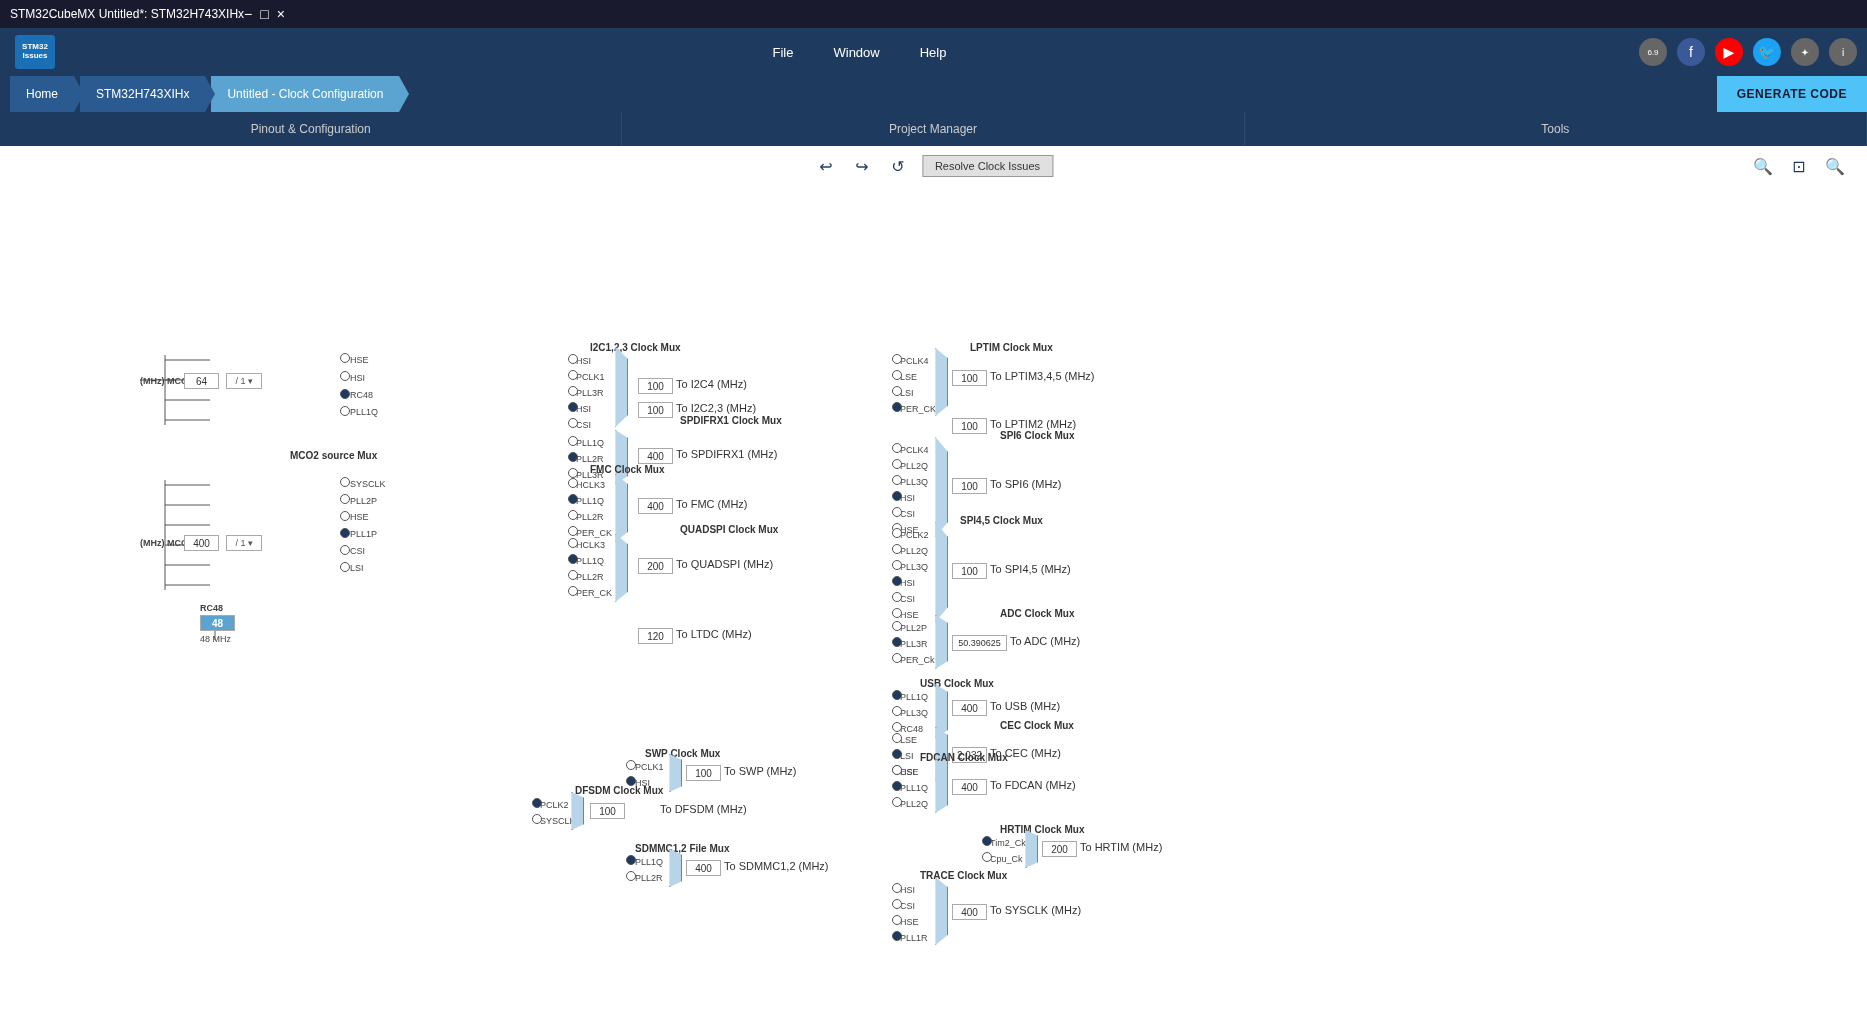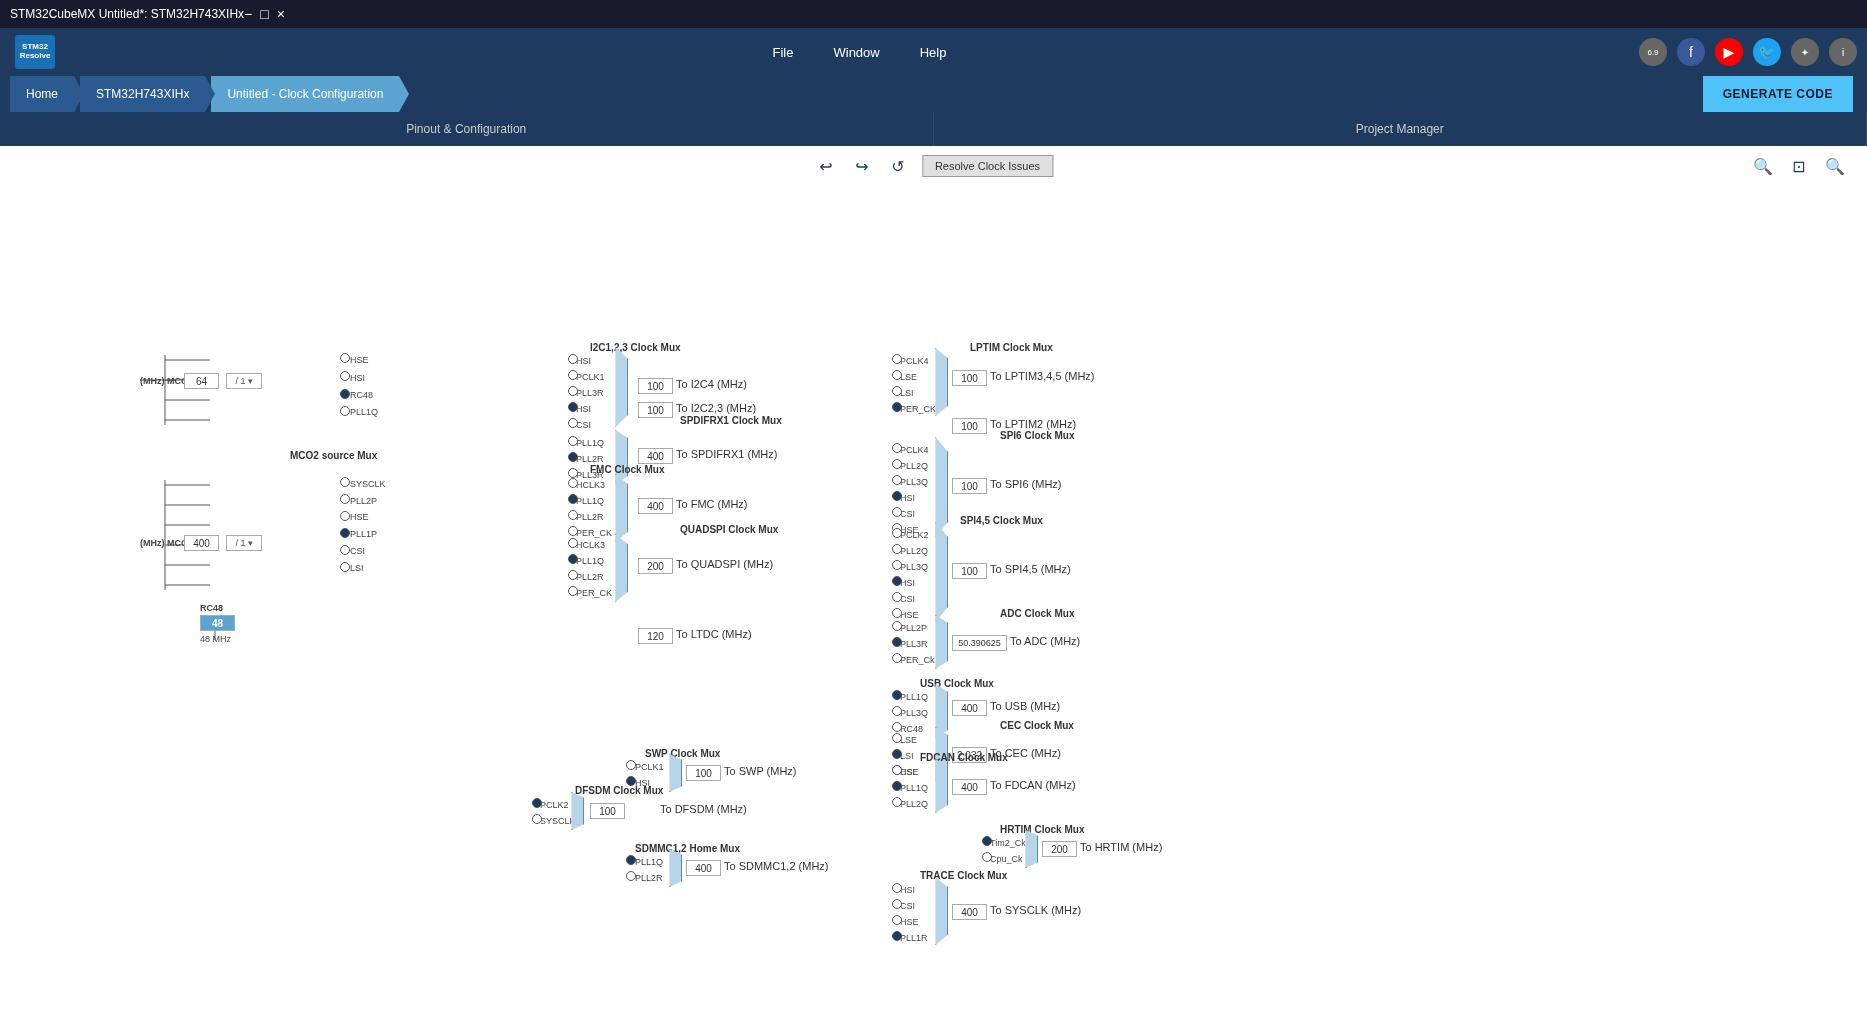--- a/index.html
+++ b/index.html
@@ -57,21 +57,21 @@
     .social-fb { background: #3b5998; color: #fff; }
     .social-tw { background: #1da1f2; color: #fff; }
     .social-circle { background: #666; color: #fff; font-size: 10px; border-radius: 50%; width: 28px; height: 28px; display: flex; align-items: center; justify-content: center; }
 
     
     #breadcrumb {
       background: #1e3a5f;
       height: 36px;
       display: flex;
       align-items: center;
-      padding: 0 14px 0 10px;
+      padding: 0 0 0 10px;
     }
     .breadcrumb-item {
       background: #2a5a8f;
       color: #fff;
       padding: 0 16px;
       height: 36px;
       display: flex;
       align-items: center;
       font-size: 12px;
       position: relative;
@@ -287,21 +287,21 @@
     <span>−</span>
     <span>□</span>
     <span>×</span>
   </div>
 </div>
 
 <div id="menubar">
   <div class="logo">
     <div class="logo-box">
       <span>STM32</span>
-      <span>Resolve</span>
+      <span>Issues</span>
     </div>
   </div>
   <div class="menu-items">
     <span class="menu-item">File</span>
     <span class="menu-item">Window</span>
     <span class="menu-item">Help</span>
   </div>
   <div class="social-icons">
     <div class="social-circle" style="font-size:8px;">6.9</div>
     <div class="social-icon social-fb">f</div>
@@ -318,20 +318,23 @@
   <div class="breadcrumb-item active">Untitled - Clock Configuration</div>
   <button id="generate-btn">GENERATE CODE</button>
 </div>
 
 <div id="tabbar">
   <div class="tab">
     <span>Pinout &amp; Configuration</span>
   </div>
   <div class="tab">
     <span>Project Manager</span>
+  </div>
+  <div class="tab">
+    <span>Tools</span>
   </div>
 </div>
 
 <div id="main">
 
   <div id="toolbar">
     <div class="toolbar-btn">↩</div>
     <div class="toolbar-btn">↪</div>
     <div class="toolbar-btn">↺</div>
     <button id="resolve-btn">Resolve Clock Issues</button>
@@ -477,21 +480,21 @@
 
       <div class="section-label" style="left:575px;top:595px">DFSDM Clock Mux</div>
       <div class="in-label" style="left:540px;top:610px">PCLK2</div>
       <div class="in-label" style="left:540px;top:626px">SYSCLK</div>
       <div class="radio selected" style="left:532px;top:608px"></div>
       <div class="radio" style="left:532px;top:624px"></div>
       <div style="position:absolute;left:566px;top:602px;width:18px;height:38px;background:#b8d4e8;border:1px solid #5a8ab0;clip-path:polygon(30% 0%,100% 15%,100% 85%,30% 100%);"></div>
       <div class="val-box" style="left:590px;top:613px;width:35px;height:16px">100</div>
       <div class="out-label" style="left:660px;top:613px">To DFSDM (MHz)</div>
 
-      <div class="section-label" style="left:635px;top:653px">SDMMC1,2 Home Mux</div>
+      <div class="section-label" style="left:635px;top:653px">SDMMC1,2 File Mux</div>
       <div class="in-label" style="left:635px;top:667px">PLL1Q</div>
       <div class="in-label" style="left:635px;top:683px">PLL2R</div>
       <div class="radio selected" style="left:626px;top:665px"></div>
       <div class="radio" style="left:626px;top:681px"></div>
       <div style="position:absolute;left:664px;top:659px;width:18px;height:38px;background:#b8d4e8;border:1px solid #5a8ab0;clip-path:polygon(30% 0%,100% 15%,100% 85%,30% 100%);"></div>
       <div class="val-box" style="left:686px;top:670px;width:35px;height:16px">400</div>
       <div class="out-label" style="left:724px;top:670px">To SDMMC1,2 (MHz)</div>
 
       <div class="section-label" style="left:970px;top:152px">LPTIM Clock Mux</div>
       <div class="in-label" style="left:900px;top:166px">PCLK4</div>

